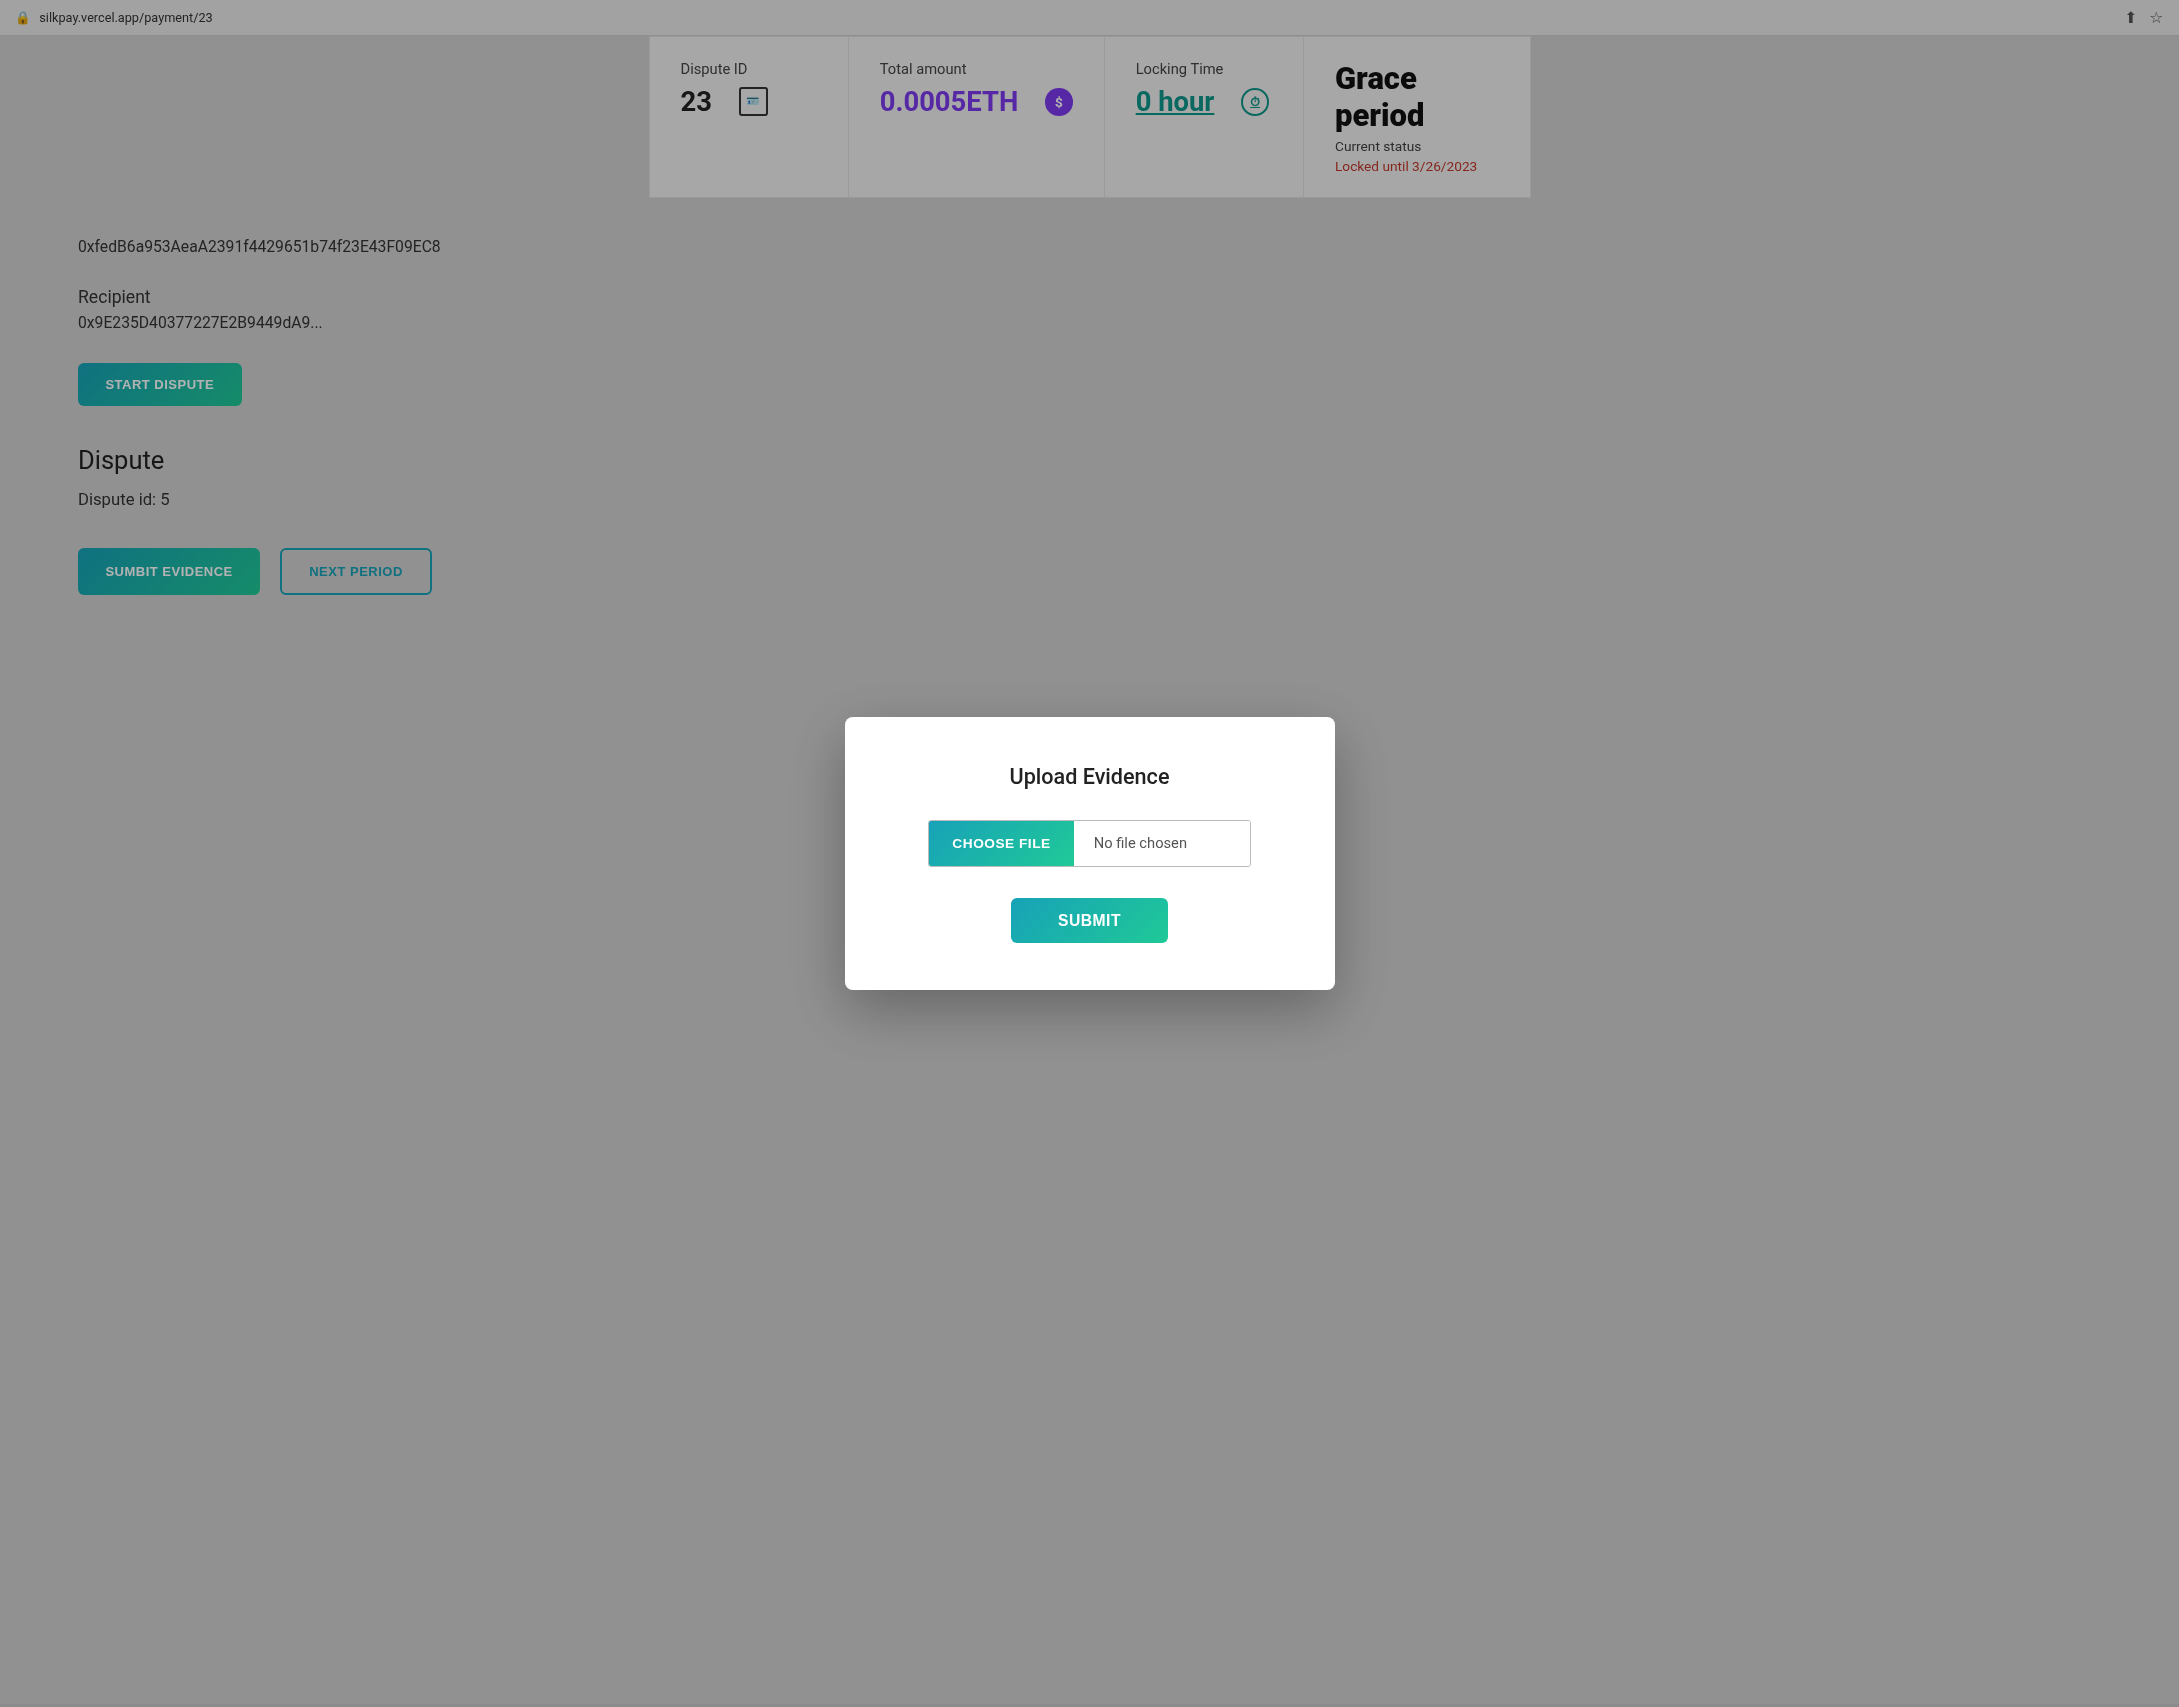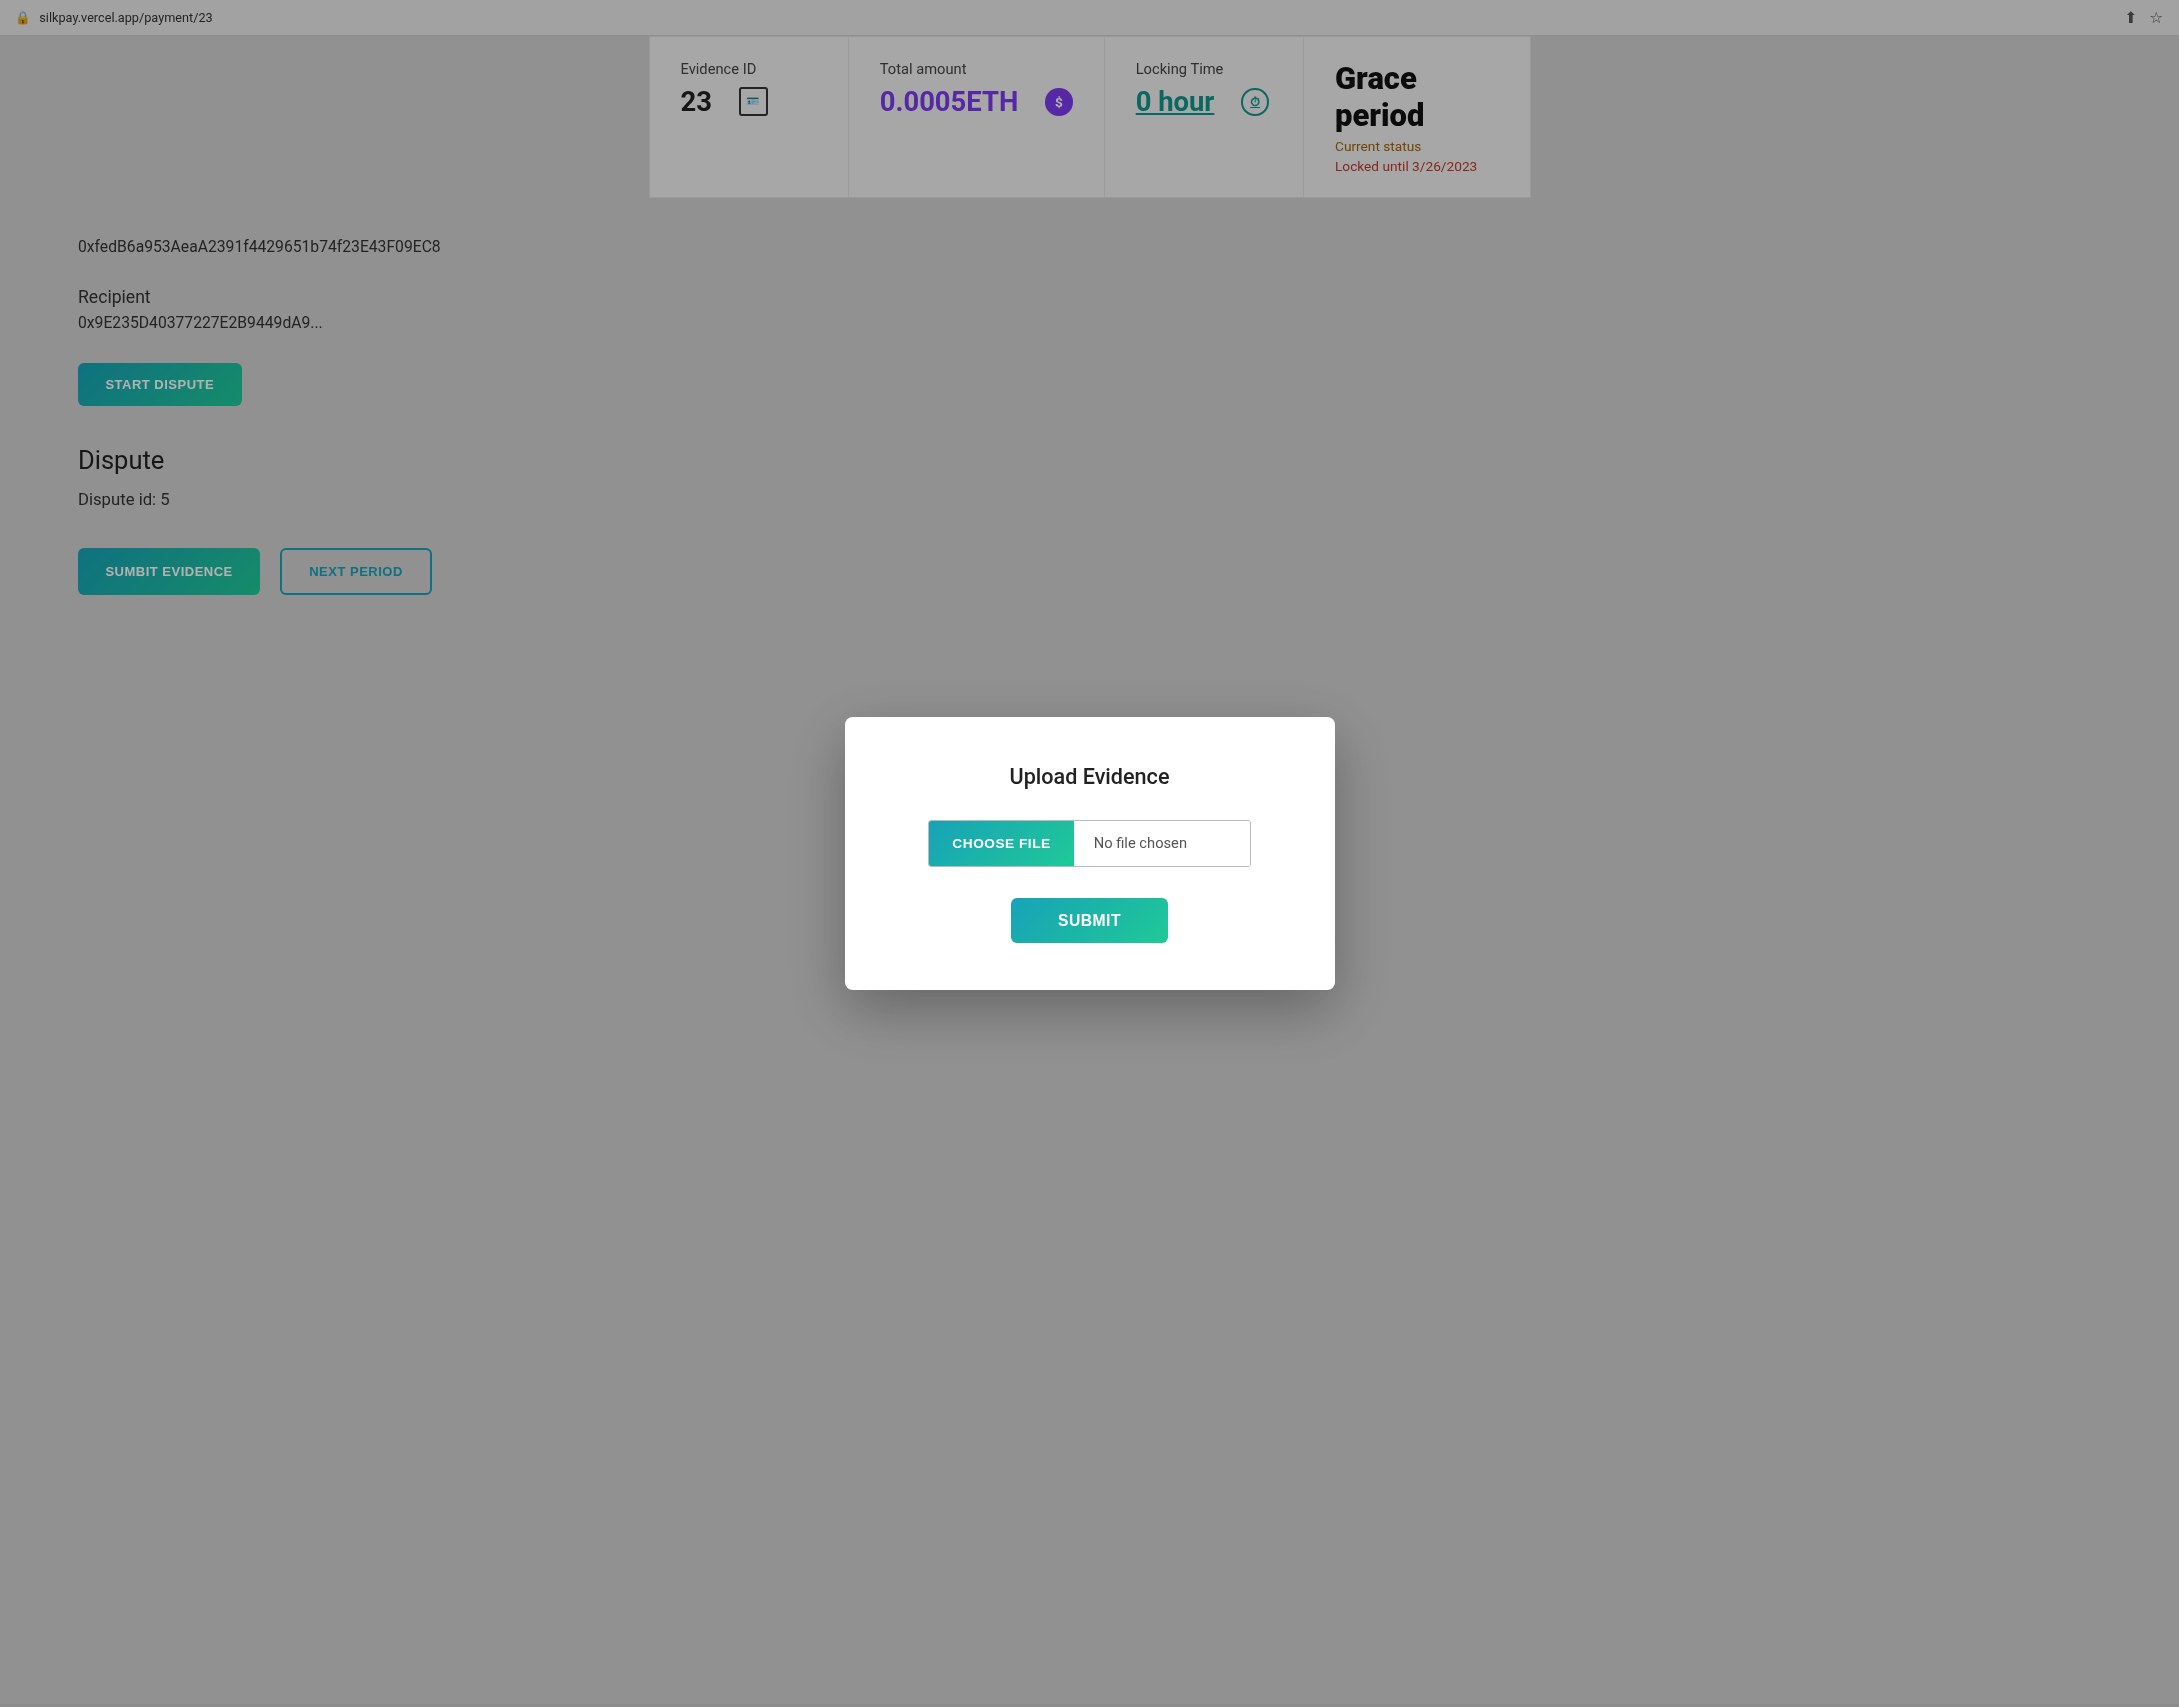--- a/index.html
+++ b/index.html
@@ -91,21 +91,21 @@
 
     .grace-title {
       font-size: 31px;
       font-weight: 900;
       color: #111;
       margin-bottom: 3.9px;
     }
 
     .grace-status-label {
       font-size: 13.7px;
-      color: #a16207;
+      color: #404040;
       margin-bottom: 3.9px;
     }
 
     .grace-locked {
       font-size: 13.7px;
       color: #c0392b;
     }
 
     .coin-icon {
       width: 27.4px;
@@ -293,21 +293,21 @@
   <div class="browser-actions">
     <span>⬆</span>
     <span>☆</span>
   </div>
 </div>
 
 <div class="page">
 
   <div class="payment-card">
     <div class="card-section">
-      <div class="card-label">Evidence ID</div>
+      <div class="card-label">Dispute ID</div>
       <div class="card-value">
         <span>23</span>
         <span class="id-icon">🪪</span>
       </div>
     </div>
 
     <div class="card-section">
       <div class="card-label">Total amount</div>
       <div class="card-value purple">
         <span>0.0005ETH</span>

